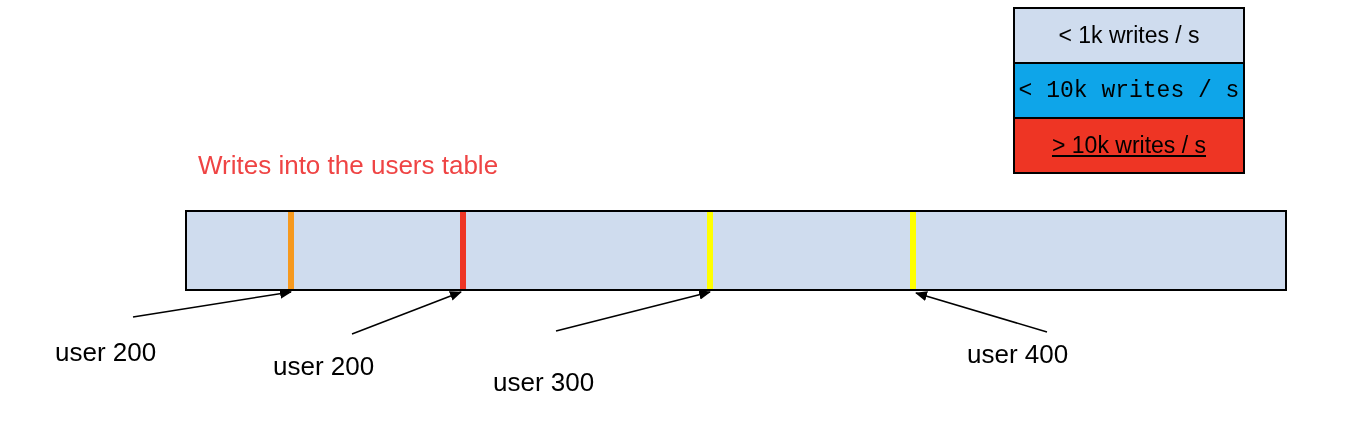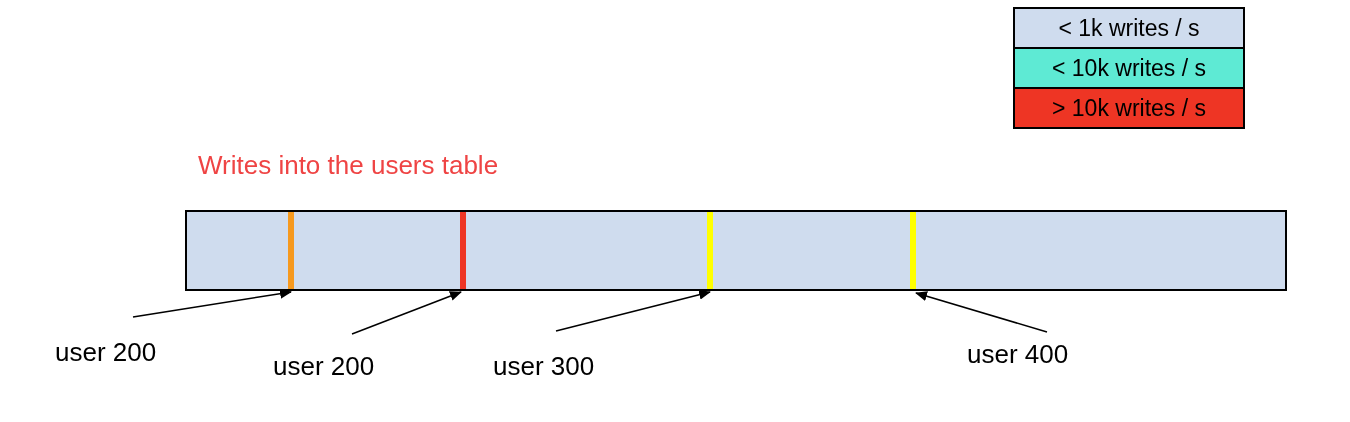--- a/index.html
+++ b/index.html
@@ -20,21 +20,21 @@
     white-space: nowrap;
   }
   #legend {
     position: absolute;
     left: 1013px;
     top: 7px;
     width: 228px;
     border: 2px solid #000000;
   }
   .legend-row {
-    height: 38px;
+    height: 53px;
     display: flex;
     align-items: center;
     justify-content: center;
     font-size: 23px;
     color: #000000;
     border-top: 2px solid #000000;
     white-space: nowrap;
   }
   .legend-row:first-child { border-top: none; }
   #users-bar {
@@ -63,24 +63,24 @@
 </head>
 <body>
 
 <div id="canvas">
   <div id="diagram-title">Writes into the users table</div>
 
   <div id="legend">
       <div class="legend-row" style="background: rgb(207, 220, 238);">
         <span>&lt; 1k writes / s</span>
       </div>
-      <div class="legend-row" style="background: #5eead4;">
+      <div class="legend-row" style="background: #0ea5e9; font-family: Liberation Mono, monospace;">
         <span>&lt; 10k writes / s</span>
       </div>
-      <div class="legend-row" style="background: rgb(238, 53, 36);">
+      <div class="legend-row" style="background: rgb(238, 53, 36); text-decoration: underline;">
         <span>&gt; 10k writes / s</span>
       </div>
     </div>
 
   <div id="users-bar" style="left: 185px; top: 210px; width: 1102px; height: 81px; background: rgb(207, 220, 238); border-color: rgb(0, 0, 0);">
       <div class="hotspot-marker" style="left: 101px; width: 6px; background: rgb(246, 153, 30);"></div>
       <div class="hotspot-marker" style="left: 273px; width: 6px; background: rgb(238, 53, 36);"></div>
       <div class="hotspot-marker" style="left: 520px; width: 6px; background: rgb(255, 255, 0);"></div>
       <div class="hotspot-marker" style="left: 723px; width: 6px; background: rgb(255, 255, 0);"></div>
     </div>
@@ -93,16 +93,16 @@
     </defs>
   <line x1="133" y1="317" x2="291" y2="292" stroke="#000000" stroke-width="1.5" marker-end="url(#arrowhead)"></line>
       <line x1="352" y1="334" x2="461" y2="292" stroke="#000000" stroke-width="1.5" marker-end="url(#arrowhead)"></line>
       <line x1="556" y1="331" x2="710" y2="292" stroke="#000000" stroke-width="1.5" marker-end="url(#arrowhead)"></line>
       <line x1="1047" y1="332" x2="916" y2="293" stroke="#000000" stroke-width="1.5" marker-end="url(#arrowhead)"></line>
     </svg>
 
   <div id="labels">
       <div class="user-label" style="left: 55px; top: 337px;">user 200</div>
       <div class="user-label" style="left: 273px; top: 351px;">user 200</div>
-      <div class="user-label" style="left: 493px; top: 351px;">user 300</div>
+      <div class="user-label" style="left: 493px; top: 367px;">user 300</div>
       <div class="user-label" style="left: 967px; top: 339px;">user 400</div>
     </div>
 </div>
 
 </body></html>

